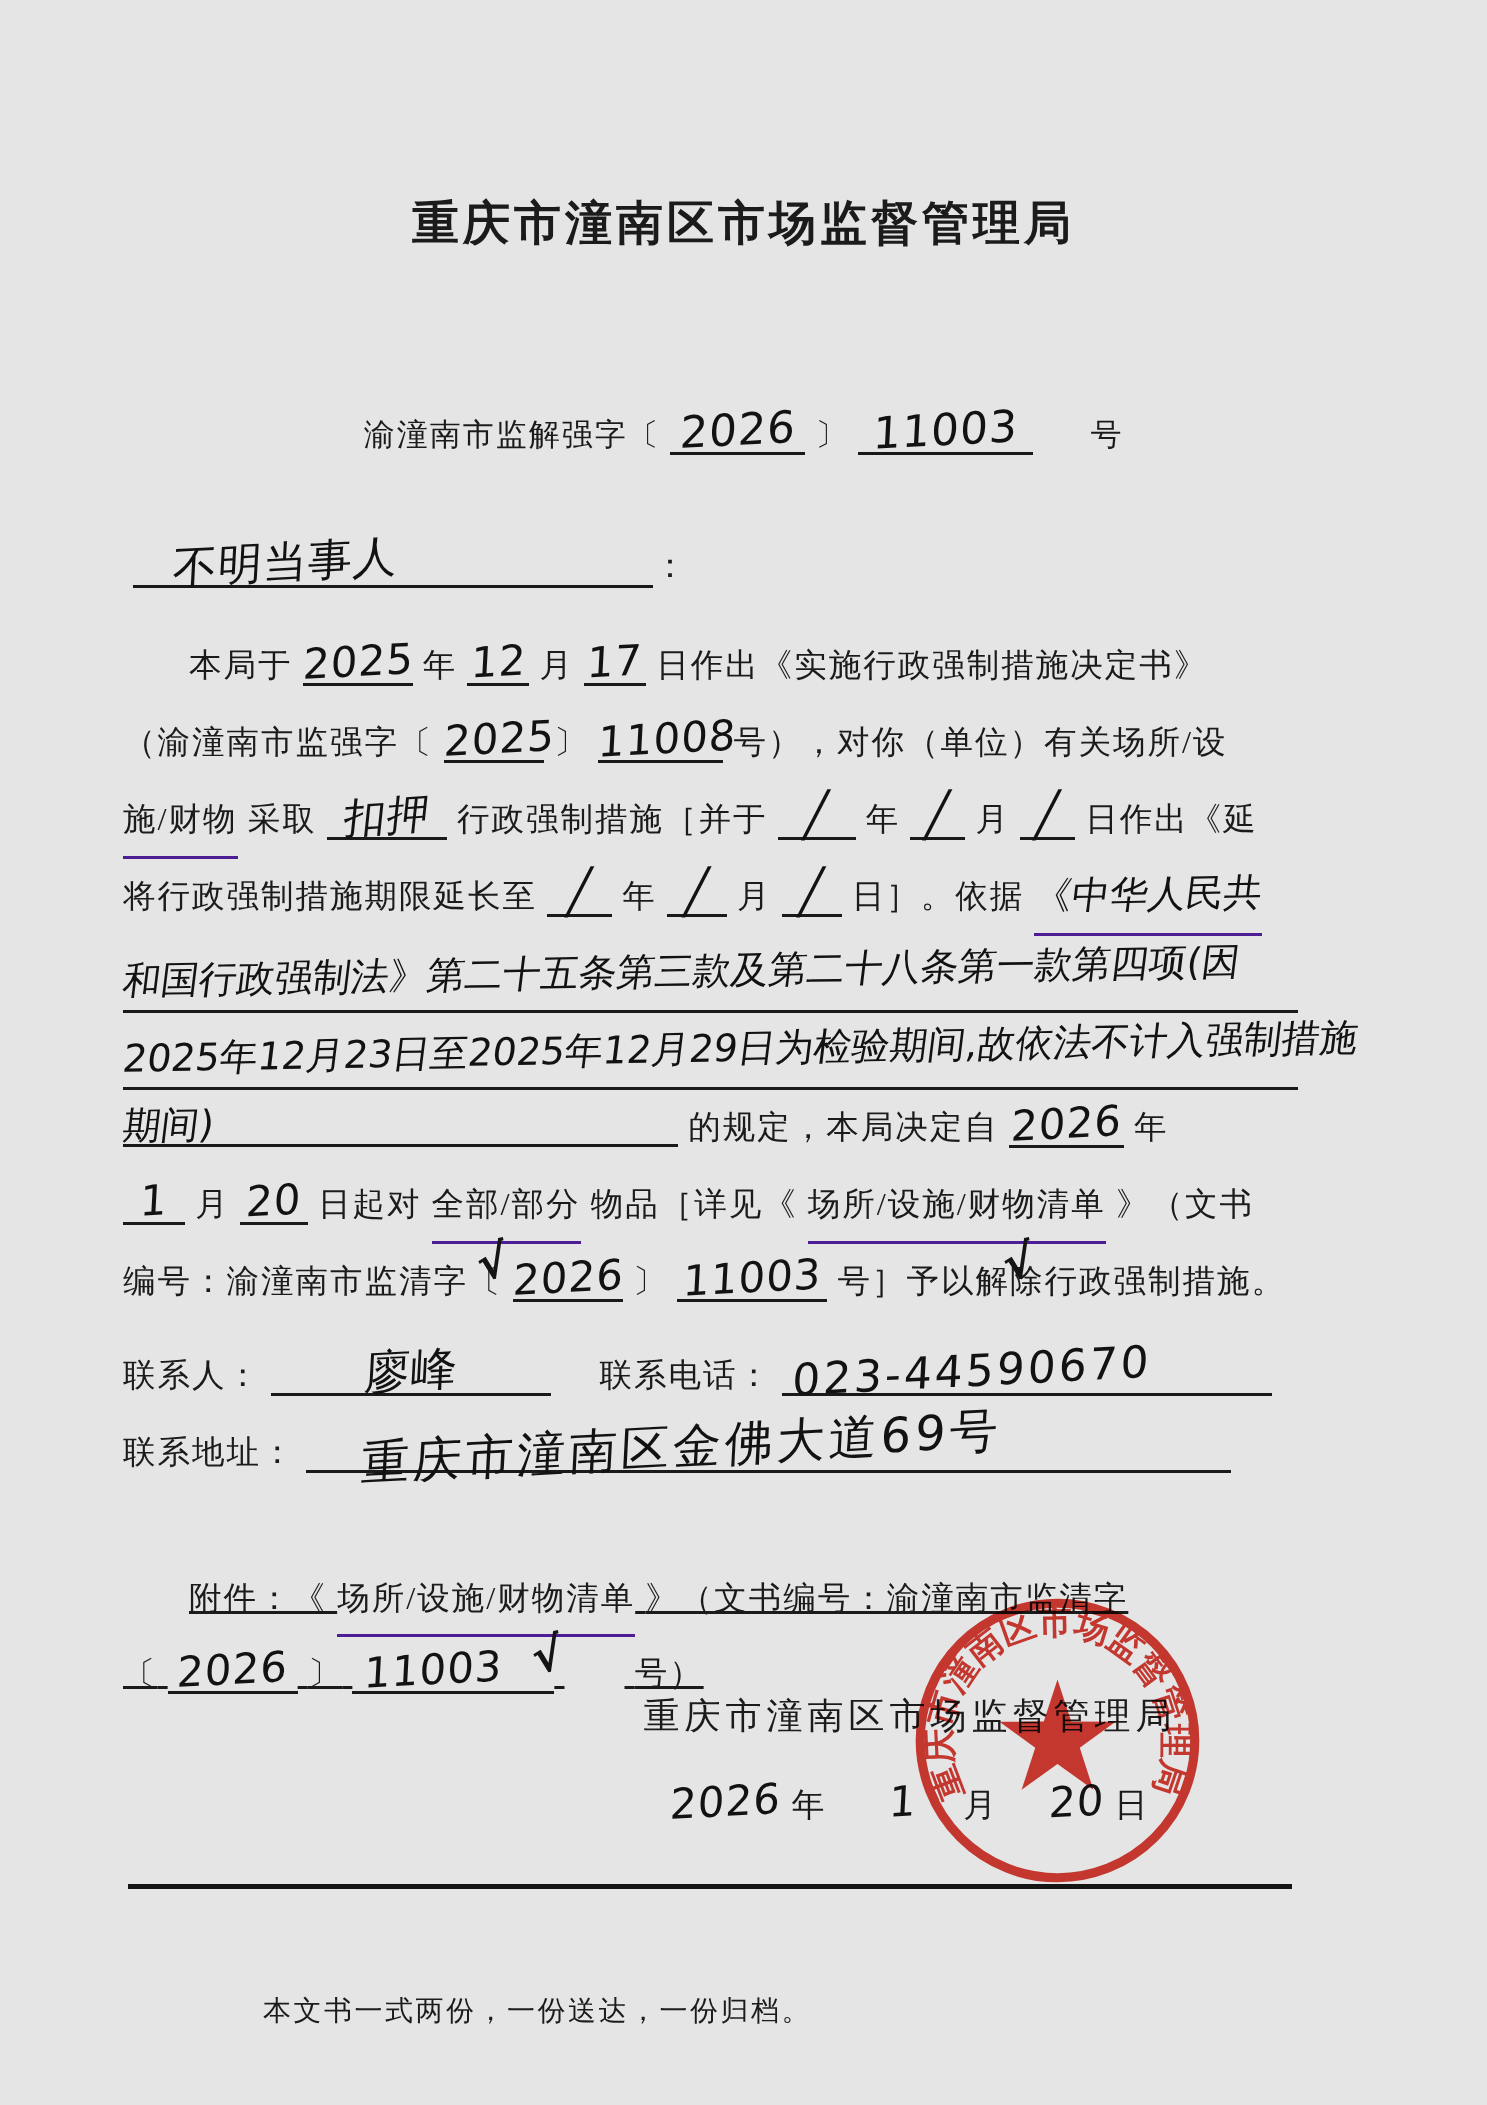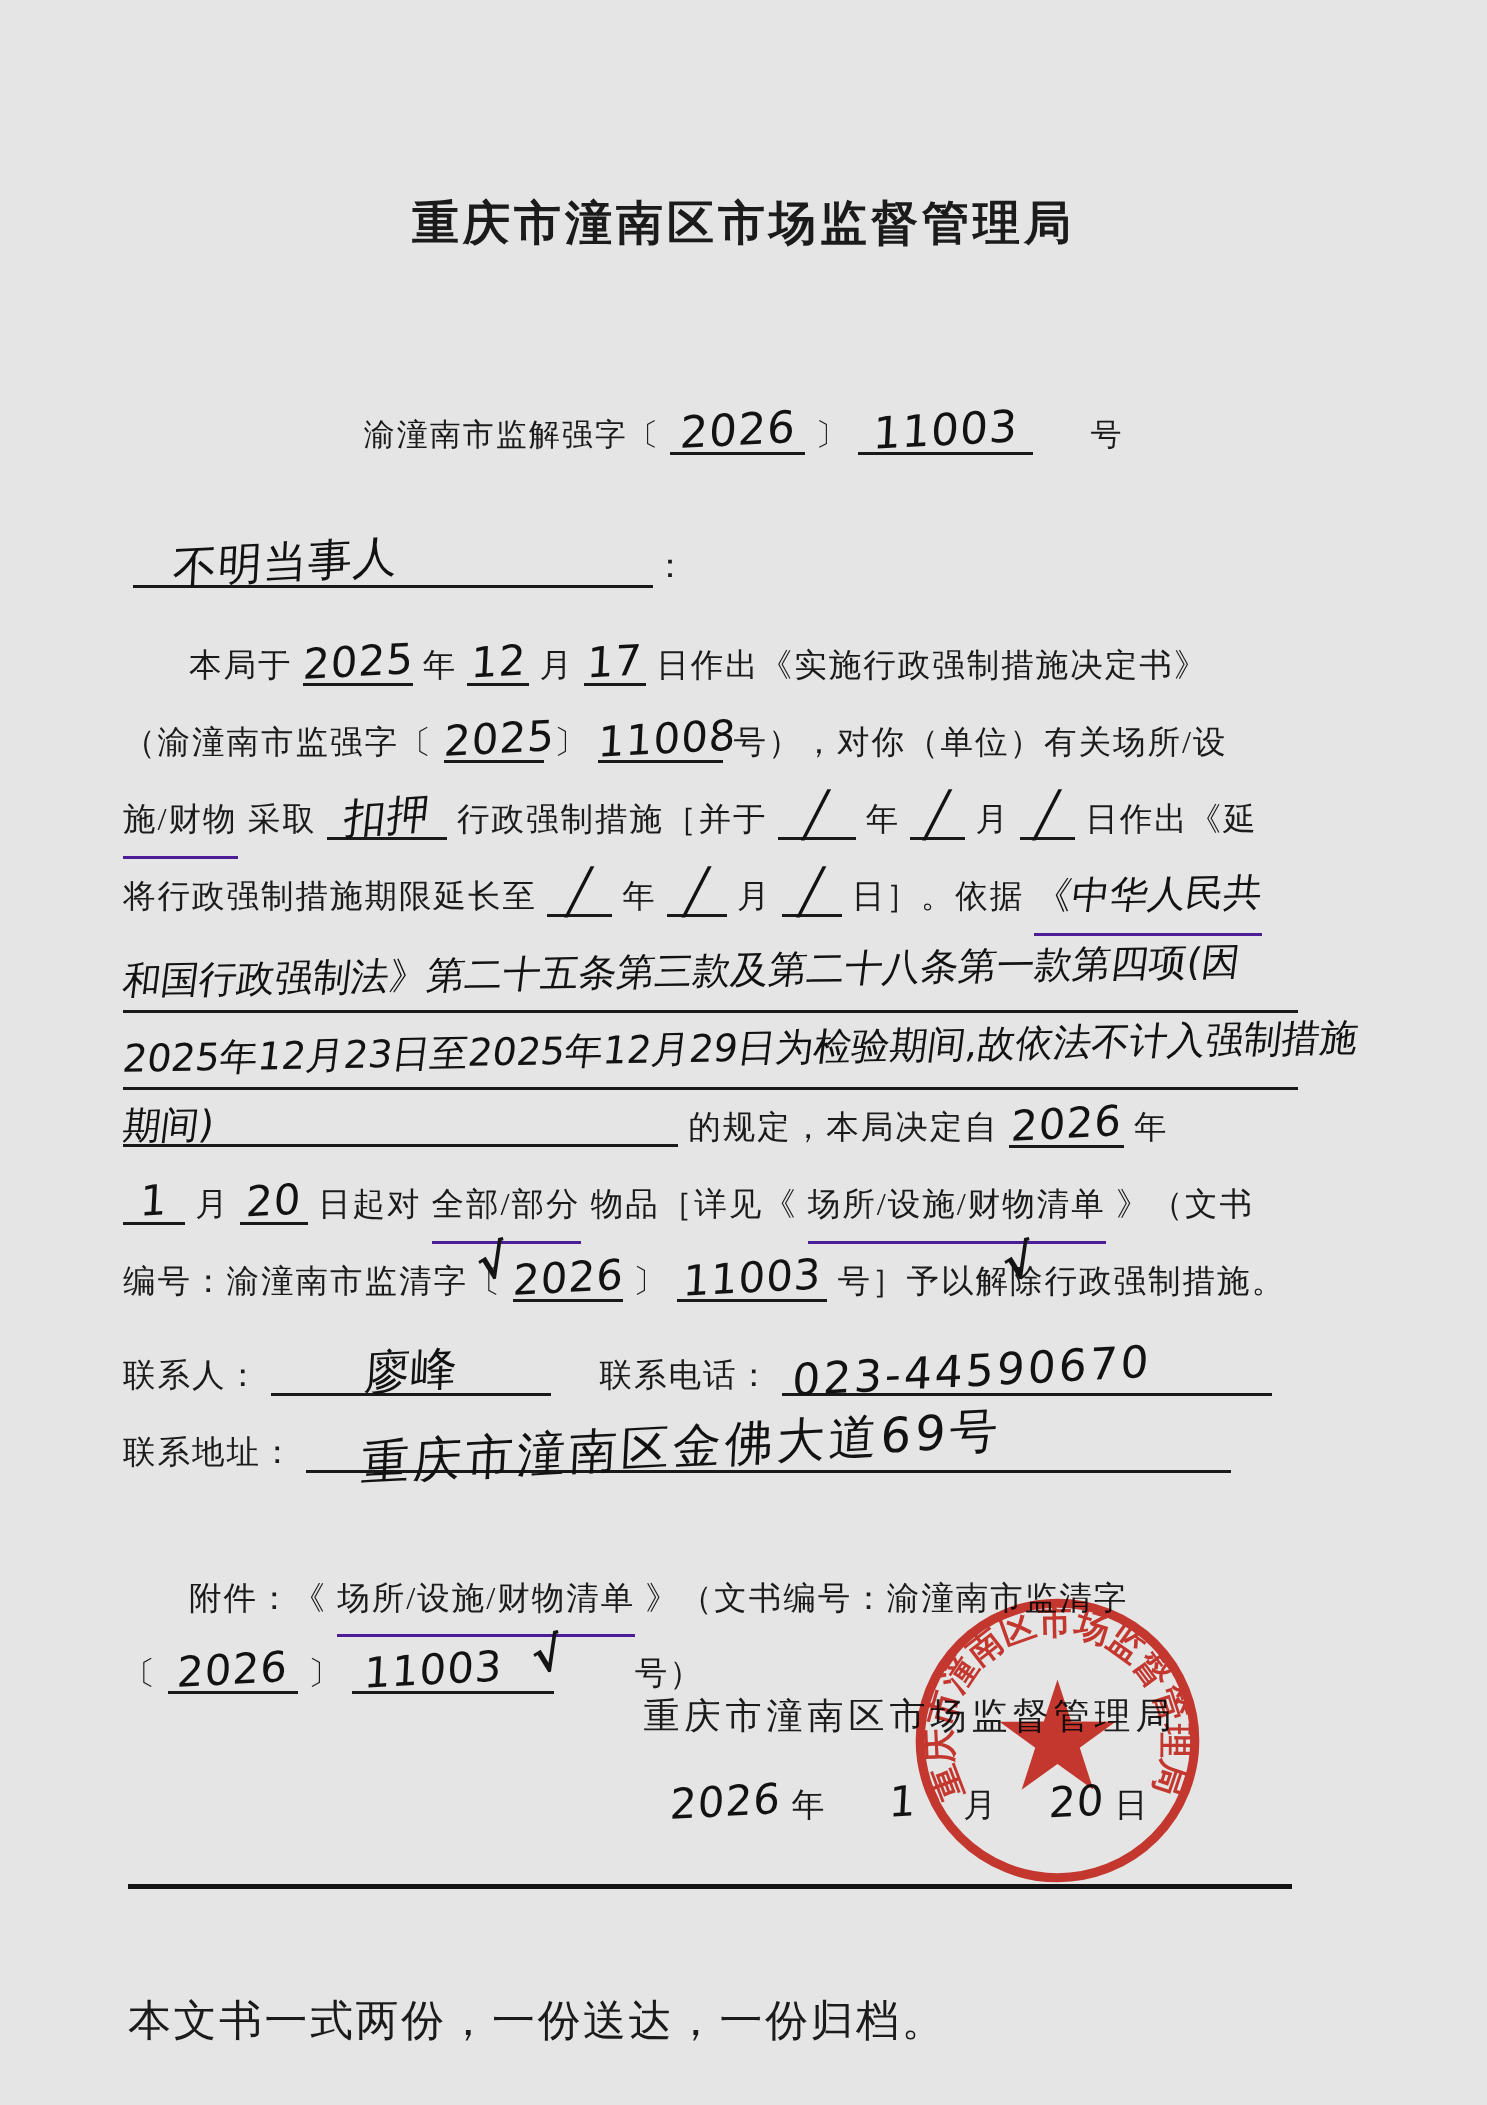--- a/index.html
+++ b/index.html
@@ -26,31 +26,31 @@
     padding-left:40px; box-sizing:border-box;
   }
   .body-block { position:absolute; top:628px; left:123px; width:1175px; }
   .bline {
     height:77px; line-height:74px; font-size:32.5px; letter-spacing:2px;
     white-space:nowrap;
   }
   .indent { padding-left:66px; }
   .contact-block { position:absolute; top:1338px; left:123px; width:1175px; }
   .attach-block { position:absolute; top:1562px; left:123px; width:1175px; }
-  .attach-block .bline { height:75px; line-height:72px; }
+  .attach-block .bline { height:75px; line-height:72px;text-decoration:underline; }
   .sig-block { position:absolute; top:1692px; left:540px; width:740px; text-align:center; }
   .sig-org { font-size:36px; letter-spacing:5px; }
   .sig-date { margin-top:40px; font-size:33px; letter-spacing:2px; white-space:nowrap; }
   .rule {
     position:absolute; top:1884px; left:128px; width:1164px; height:5px;
     background:#151515;
   }
   .footer {
     position:absolute; top:1992px; left:0; width:1075px;
-    text-align:center; font-size:43px; letter-spacing:2.5px;
+    text-align:center; font-size:28px; letter-spacing:2.5px;
   }
   
   .slot {
     display:inline-block; border-bottom:3px solid #1a1a1a; text-align:center;
     line-height:1.05; vertical-align:baseline;
   }
   .ugrp { position:relative; display:inline-block; border-bottom:3px solid #4c1d95; }
   .fullu { display:inline-block; width:100%; border-bottom:3px solid #1a1a1a; }
   .chk {
     position:absolute; bottom:-44px; font-size:46px; line-height:1;

